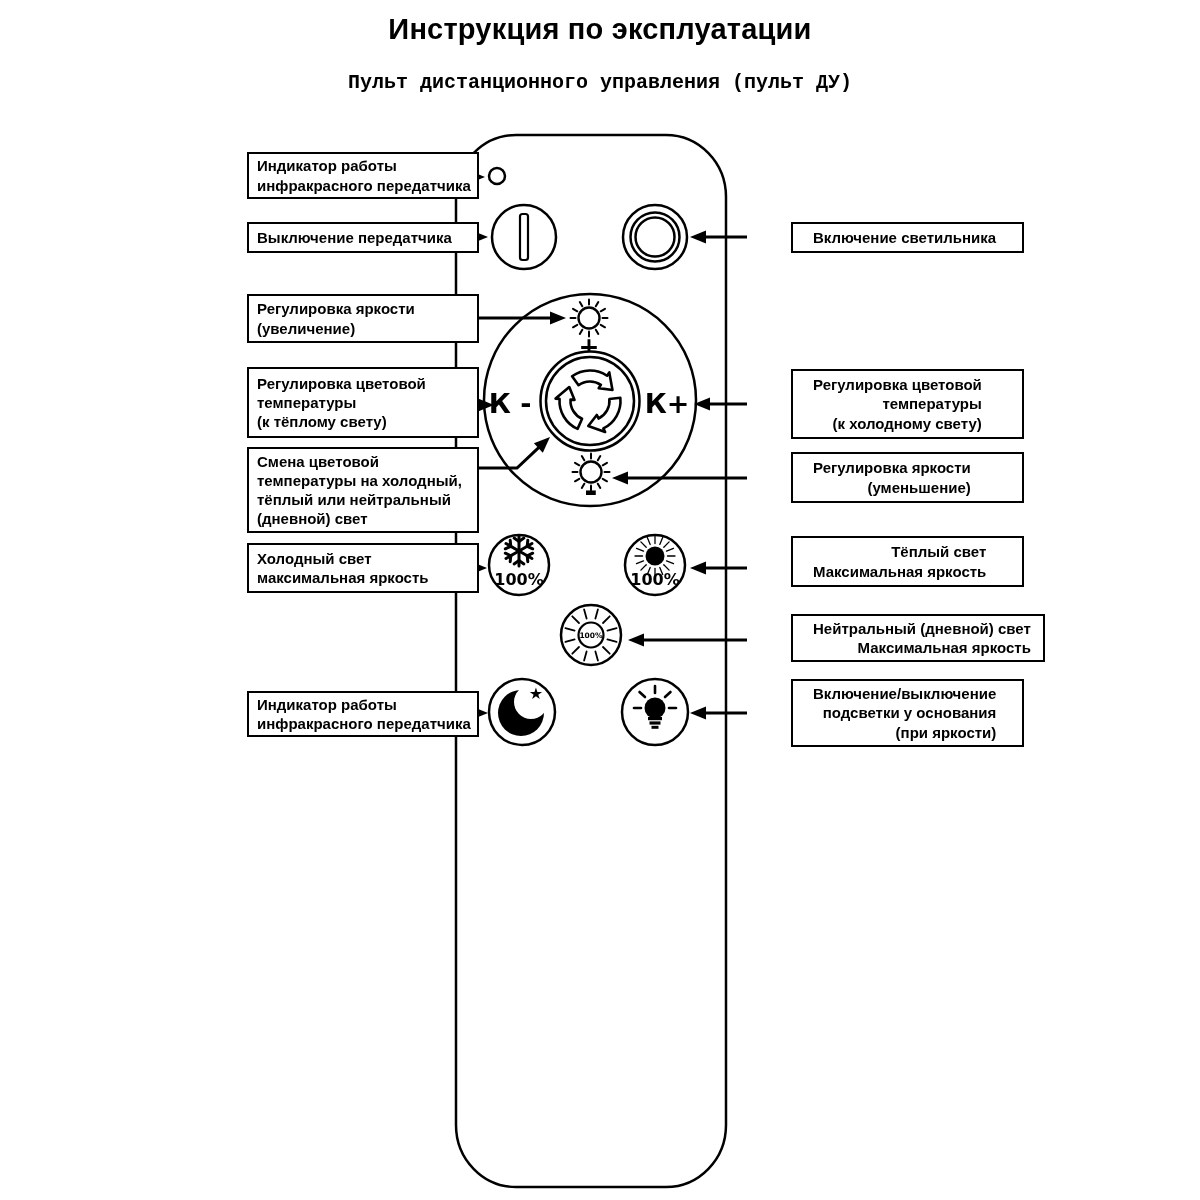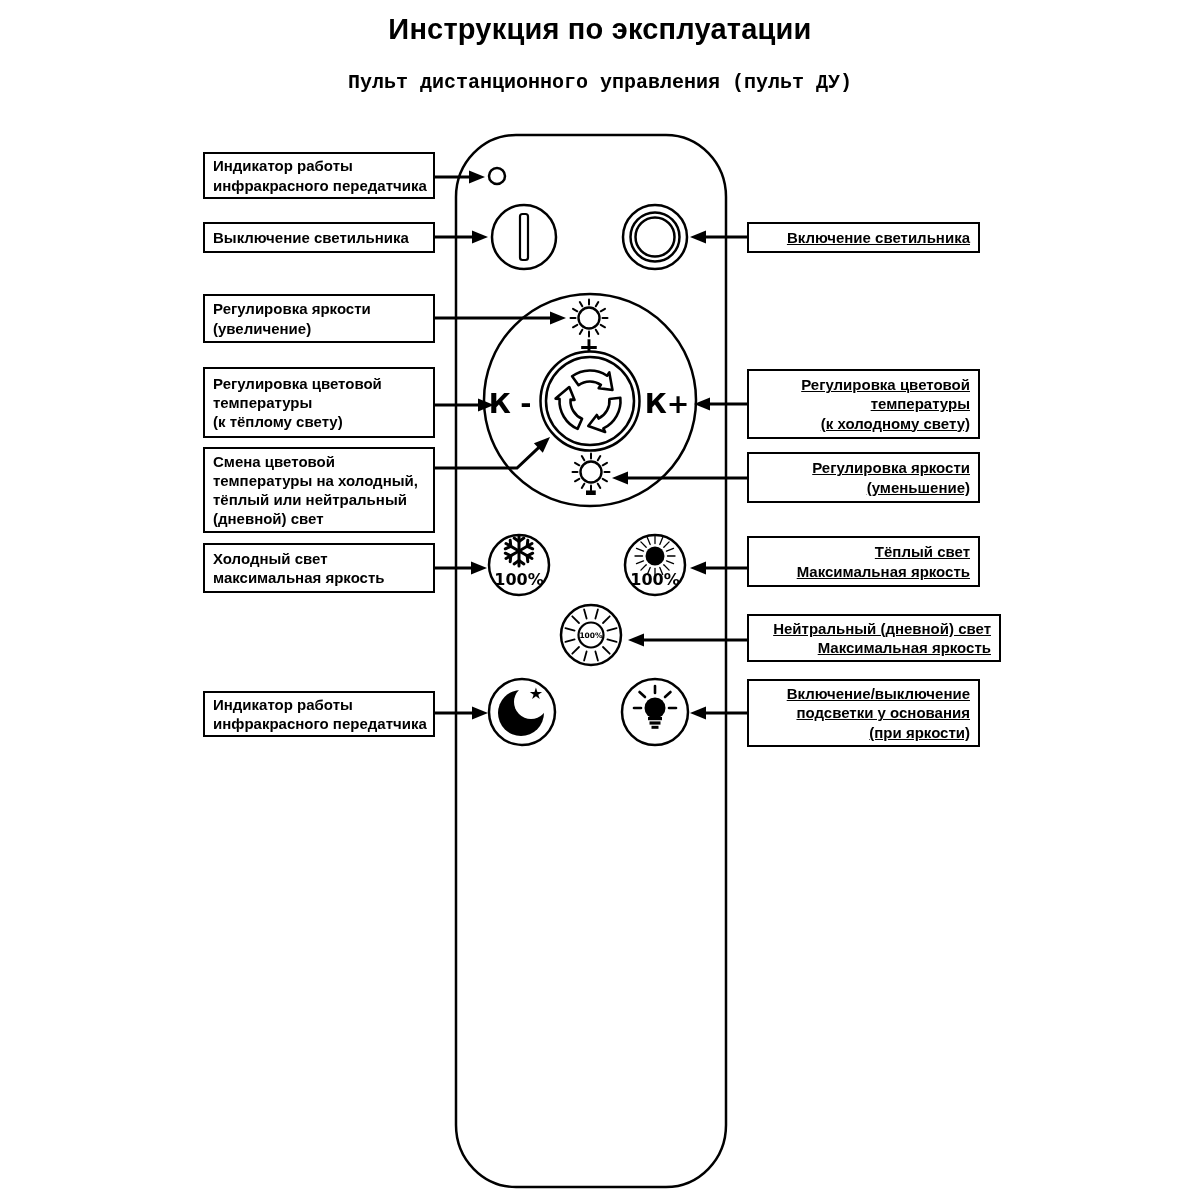--- a/index.html
+++ b/index.html
@@ -12,25 +12,25 @@
     font-size:29px;font-weight:bold;margin:0;letter-spacing:.2px;
   }
   .subtitle{
     position:absolute;top:71px;left:0;width:100%;text-align:center;
     font-size:20px;font-weight:bold;margin:0;font-family:Liberation Mono, monospace;
   }
   svg#diagram{position:absolute;left:0;top:0;}
   .callout{
     position:absolute;box-sizing:border-box;border:2px solid #000;background:#fff;
     display:flex;align-items:center;
-    font-weight:bold;font-size:15px;line-height:1.27;
+    font-weight:bold;font-size:15px;line-height:1.27;margin-left:44px;
   }
   .callout span{white-space:pre-line;display:block;}
   .callout.left{justify-content:flex-start;padding:2px 4px 2px 8px;text-align:left;}
-  .callout.right{justify-content:flex-end;padding:2px 8px 2px 4px;text-align:right;text-decoration:underline;}
+  .callout.right{padding:2px 8px 2px 20px;text-align:right;}
   .svgtxt{font-family:"DejaVu Sans","Liberation Sans",sans-serif;font-weight:bold;fill:#000;}
 </style>
 </head>
 <body>
 
 <div id="canvas">
 
   <h1 class="title">Инструкция по эксплуатации</h1>
   <h2 class="subtitle">Пульт дистанционного управления (пульт ДУ)</h2>
 
@@ -241,21 +241,21 @@
           <polygon points="690.0,713.0 706.0,706.5 706.0,719.5" fill="#000"></polygon>
         </g>
       </g>
   </svg>
 
   <div class="callout left" style="left:203px;top:152px;width:232px;height:47px;">
       <span>Индикатор работы
 инфракрасного передатчика</span>
     </div>
   <div class="callout left" style="left:203px;top:222px;width:232px;height:31px;">
-      <span>Выключение светильника</span>
+      <span>Выключение передатчика</span>
     </div>
   <div class="callout left" style="left:203px;top:294px;width:232px;height:49px;">
       <span>Регулировка яркости
 (увеличение)</span>
     </div>
   <div class="callout left" style="left:203px;top:367px;width:232px;height:71px;">
       <span>Регулировка цветовой
 температуры
 (к тёплому свету)</span>
     </div>

